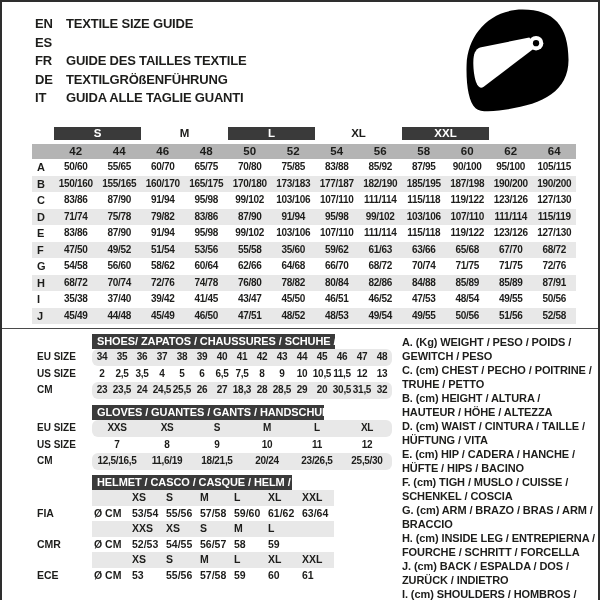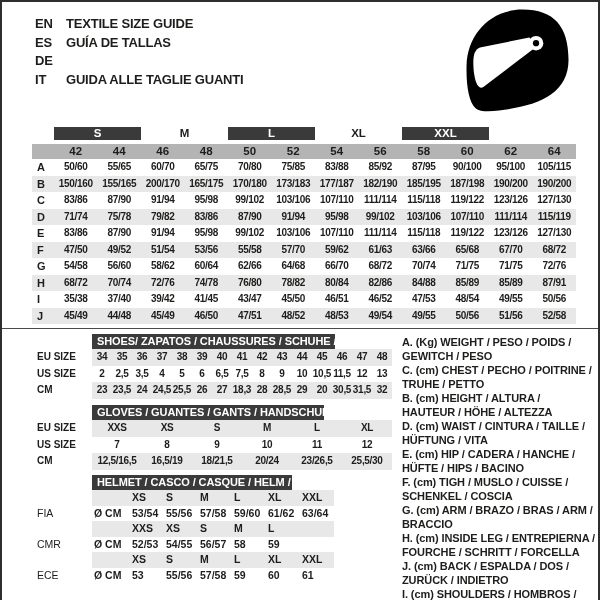--- a/index.html
+++ b/index.html
@@ -25,55 +25,59 @@
   .num-cell { text-align:center; font-weight:700; font-size:11.5px; line-height:15px; }
   .t-row { height:16.5px; }
   .t-row.stripe { background:#e8e8e8; }
   .t-letter { font-weight:700; font-size:11px; line-height:16.5px; padding-left:5px; }
   .t-cell { text-align:center; font-weight:700; font-size:10px; line-height:16.5px; letter-spacing:-0.3px; white-space:nowrap; }
   .divider { position:absolute; top:326px; left:0; width:600px; height:1px; background:#4a4a4a; }
   
   .section-title { background:#3a3a3a; color:#fff; font-weight:700; font-size:11px; line-height:15px; height:15px; padding-left:5px; letter-spacing:-0.1px; white-space:nowrap; overflow:hidden; }
   .b-row { display:grid; grid-template-columns:60px 300px; height:16.5px; }
   .b-label { font-weight:700; font-size:10px; line-height:16.5px; padding-left:5px; }
-  .vals { display:grid; }
+  .vals { display:grid;border-radius:6px; }
   .vals.shaded { background:#e8e8e8; }
   .v-cell { text-align:center; font-weight:700; font-size:10px; line-height:16.5px; letter-spacing:-0.3px; white-space:nowrap; }
   .cols15 { grid-template-columns:repeat(15,1fr); }
   .cols6 { grid-template-columns:repeat(6,1fr); }
   .shoes  { position:absolute; left:30px; top:332px; width:360px; }
   .shoes .section-title  { margin-left:60px; width:243px; }
   .gloves { position:absolute; left:30px; top:403px; width:360px; }
   .gloves .section-title { margin-left:60px; width:232px; }
   .helm   { position:absolute; left:30px; top:473px; width:362px; }
   .helm .section-title   { margin-left:60px; width:200px; }
   .h-row { display:grid; grid-template-columns:60px 38px repeat(6,34px); height:15.5px; }
-  .h-label { font-weight:400; font-size:10.5px; line-height:15.5px; padding-left:5px; }
+  .h-label { font-weight:700; font-size:10.5px; line-height:15.5px; padding-left:5px; }
   .h-cell { font-weight:700; font-size:10.5px; line-height:15.5px; padding-left:2px; white-space:nowrap; }
   .h-cell.shaded { background:#e8e8e8; }
   
   .legend { position:absolute; left:400px; top:333px; width:193px; }
   .legend-item { font-weight:700; font-size:11px; line-height:14px; letter-spacing:-0.1px; }
 </style>
 </head>
 <body>
 
 <div class="page">
 
   <div class="langs" id="langList">
       <div class="lang-row">
         <div class="lang-code">EN</div>
         <div class="lang-title">TEXTILE SIZE GUIDE</div>
       </div>
       <div class="lang-row">
         <div class="lang-code">ES</div>
-        <div class="lang-title">GUÍA DE TALLAS</div>
+      </div>
+      <div class="lang-row">
+        <div class="lang-code">FR</div>
+        <div class="lang-title">GUIDE DES TAILLES TEXTILE</div>
       </div>
       <div class="lang-row">
         <div class="lang-code">DE</div>
+        <div class="lang-title">TEXTILGRÖßENFÜHRUNG</div>
       </div>
       <div class="lang-row">
         <div class="lang-code">IT</div>
         <div class="lang-title">GUIDA ALLE TAGLIE GUANTI</div>
       </div>
     </div>
 
   <div class="helmet-wrap">
     <svg width="126" height="112" viewBox="0 0 110 100">
       <path fill="#000" d="M60 5 C30 5 11 28 10 54 C9.4 72 12 88 18 93 C22 96.5 31 96 39 95 C74 91 101 80 101 50 C101 20 88 5 60 5 Z"></path>
@@ -120,21 +124,21 @@
           <div class="t-cell">85/92</div>
           <div class="t-cell">87/95</div>
           <div class="t-cell">90/100</div>
           <div class="t-cell">95/100</div>
           <div class="t-cell">105/115</div>
         </div>
         <div class="grid13 t-row stripe">
           <div class="t-letter">B</div>
           <div class="t-cell">150/160</div>
           <div class="t-cell">155/165</div>
-          <div class="t-cell">200/170</div>
+          <div class="t-cell">160/170</div>
           <div class="t-cell">165/175</div>
           <div class="t-cell">170/180</div>
           <div class="t-cell">173/183</div>
           <div class="t-cell">177/187</div>
           <div class="t-cell">182/190</div>
           <div class="t-cell">185/195</div>
           <div class="t-cell">187/198</div>
           <div class="t-cell">190/200</div>
           <div class="t-cell">190/200</div>
         </div>
@@ -183,21 +187,21 @@
           <div class="t-cell">123/126</div>
           <div class="t-cell">127/130</div>
         </div>
         <div class="grid13 t-row stripe">
           <div class="t-letter">F</div>
           <div class="t-cell">47/50</div>
           <div class="t-cell">49/52</div>
           <div class="t-cell">51/54</div>
           <div class="t-cell">53/56</div>
           <div class="t-cell">55/58</div>
-          <div class="t-cell">57/70</div>
+          <div class="t-cell">35/60</div>
           <div class="t-cell">59/62</div>
           <div class="t-cell">61/63</div>
           <div class="t-cell">63/66</div>
           <div class="t-cell">65/68</div>
           <div class="t-cell">67/70</div>
           <div class="t-cell">68/72</div>
         </div>
         <div class="grid13 t-row">
           <div class="t-letter">G</div>
           <div class="t-cell">54/58</div>
@@ -351,21 +355,21 @@
             <div class="v-cell">9</div>
             <div class="v-cell">10</div>
             <div class="v-cell">11</div>
             <div class="v-cell">12</div>
           </div>
         </div>
         <div class="b-row">
           <div class="b-label">CM</div>
           <div class="vals cols6 shaded">
             <div class="v-cell">12,5/16,5</div>
-            <div class="v-cell">16,5/19</div>
+            <div class="v-cell">11,6/19</div>
             <div class="v-cell">18/21,5</div>
             <div class="v-cell">20/24</div>
             <div class="v-cell">23/26,5</div>
             <div class="v-cell">25,5/30</div>
           </div>
         </div>
       </div>
   </div>
 
   <div class="helm">

